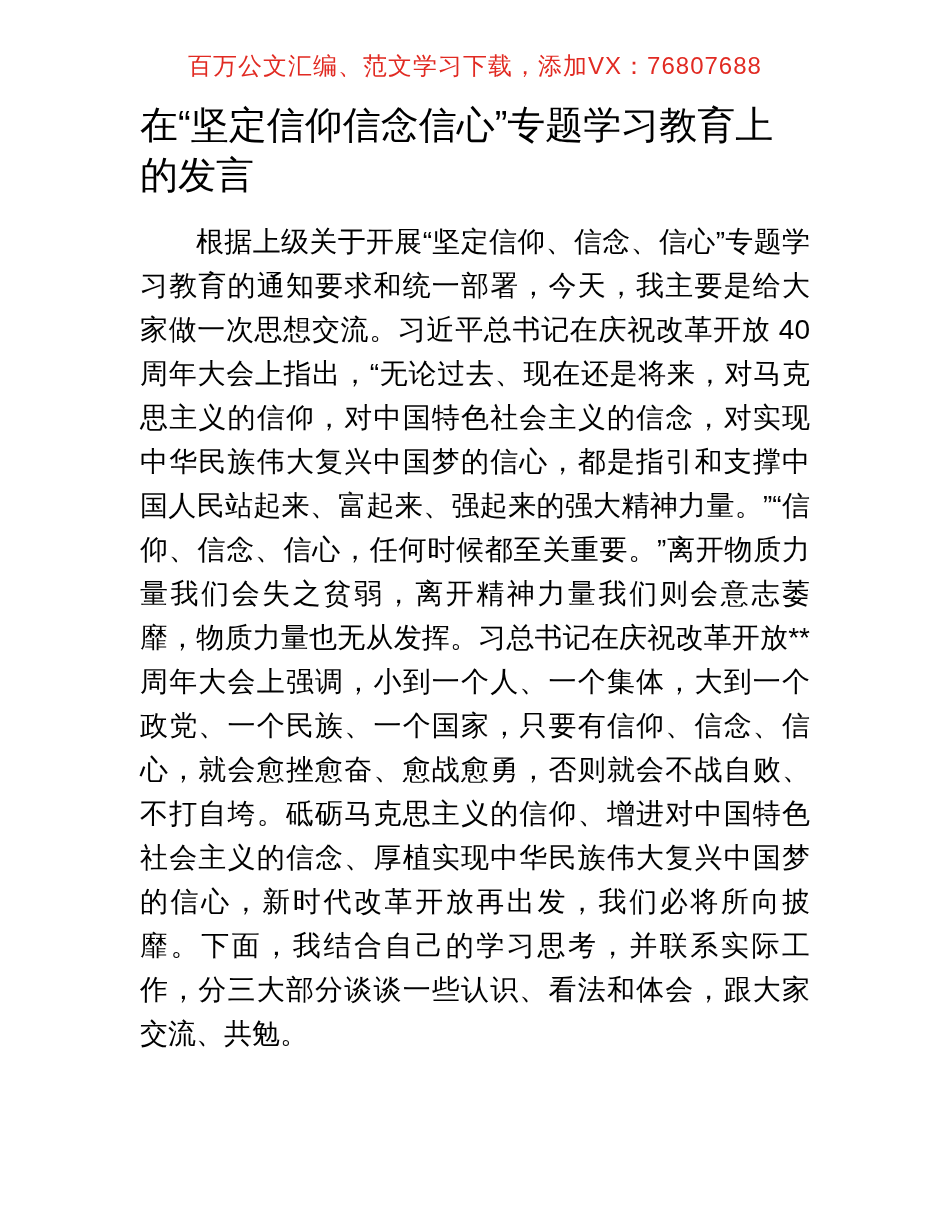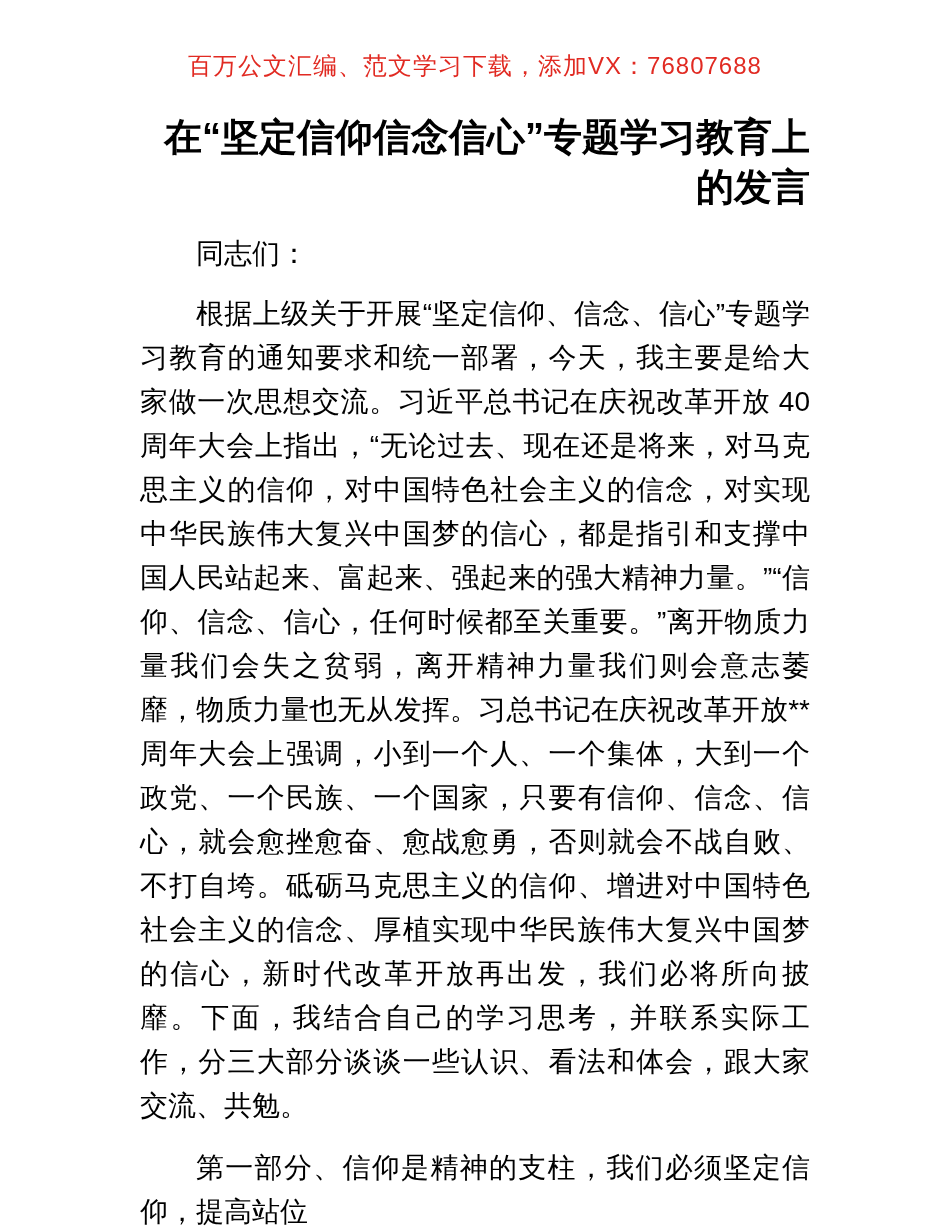--- a/index.html
+++ b/index.html
@@ -24,25 +24,25 @@
   .notice {
     text-align: center;
     color: #e12a22;
     font-size: 24px;
     line-height: 28px;
     font-weight: normal;
     letter-spacing: 1px;
     white-space: nowrap;
   }
   .doc-title {
-    margin: 32px auto 0 auto;
+    margin: 20px auto 0 auto;
     font-size: 38px;
     line-height: 50px;
-    font-weight: bold;
-    text-align: right;
+    font-weight: normal;
+    text-align: left;
     color: #000000;
   }
   .body-text {
     margin-top: 20px;
   }
   .body-text p {
     margin: 0 0 6px 0;
     font-size: 28px;
     line-height: 44px;
     text-align: justify;
@@ -65,21 +65,19 @@
 <body>
 
 <div class="page">
 
   <div class="notice">百万公文汇编、范文学习下载，添加VX：76807688</div>
 
   <h1 class="doc-title">在“坚定信仰信念信心”专题学习教育上的发言</h1>
 
   <div class="body-text">
 
-    <p class="salutation">同志们：</p>
 
     <p class="main-body">根据上级关于开展“坚定信仰、信念、信心”专题学习教育的通知要求和统一部署，今天，我主要是给大家做一次思想交流。习近平总书记在庆祝改革开放 40 周年大会上指出，“无论过去、现在还是将来，对马克思主义的信仰，对中国特色社会主义的信念，对实现中华民族伟大复兴中国梦的信心，都是指引和支撑中国人民站起来、富起来、强起来的强大精神力量。”“信仰、信念、信心，任何时候都至关重要。”离开物质力量我们会失之贫弱，离开精神力量我们则会意志萎靡，物质力量也无从发挥。习总书记在庆祝改革开放**周年大会上强调，小到一个人、一个集体，大到一个政党、一个民族、一个国家，只要有信仰、信念、信心，就会愈挫愈奋、愈战愈勇，否则就会不战自败、不打自垮。砥砺马克思主义的信仰、增进对中国特色社会主义的信念、厚植实现中华民族伟大复兴中国梦的信心，新时代改革开放再出发，我们必将所向披靡。下面，我结合自己的学习思考，并联系实际工作，分三大部分谈谈一些认识、看法和体会，跟大家交流、共勉。</p>
 
-    <p class="section-heading">第一部分、信仰是精神的支柱，我们必须坚定信仰，提高站位</p>
 
   </div>
 
 </div>
 
 </body></html>

